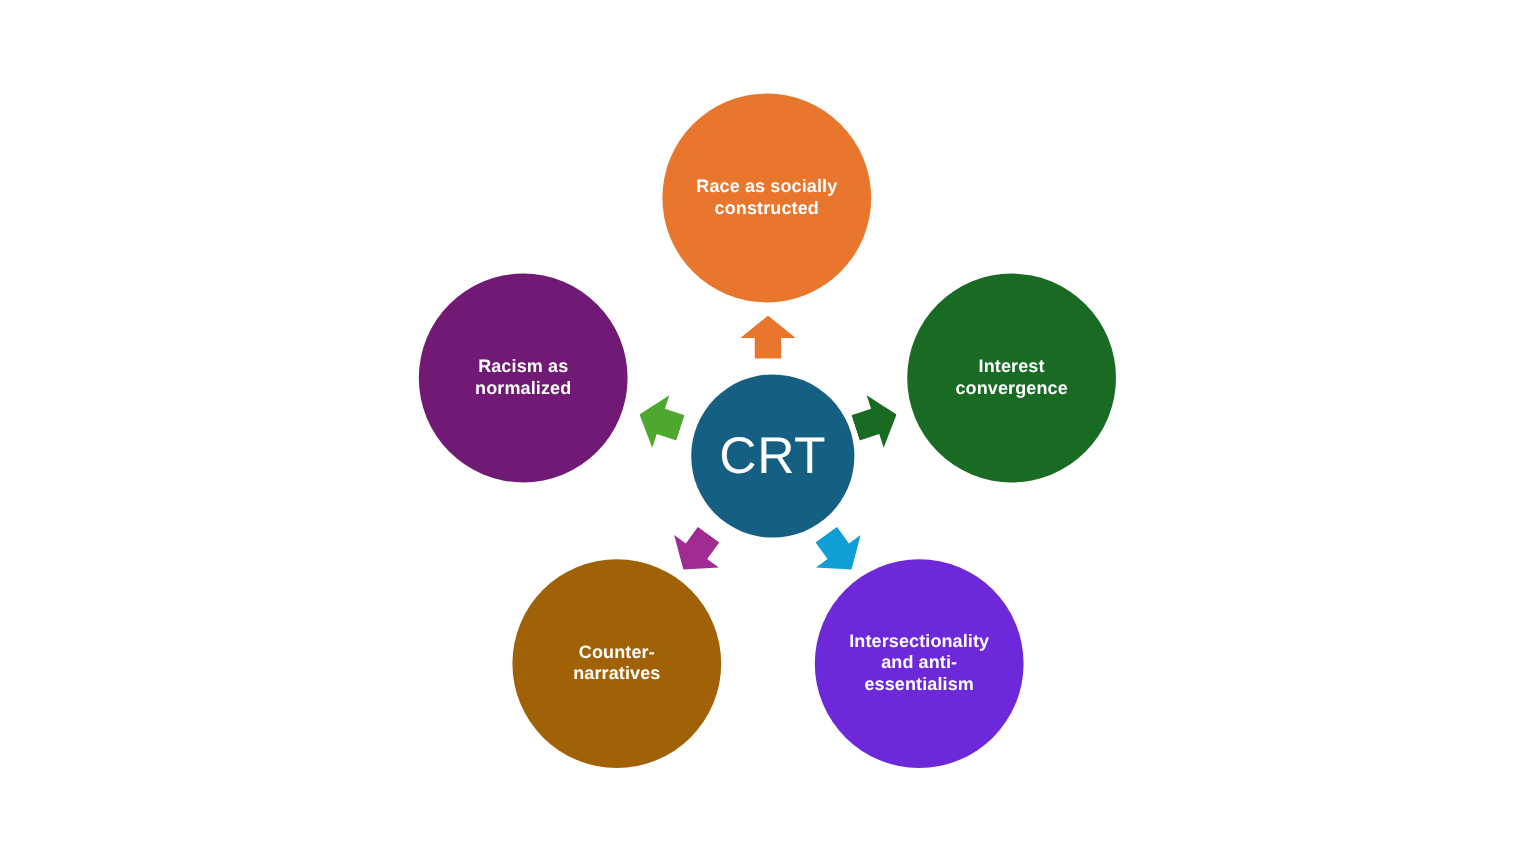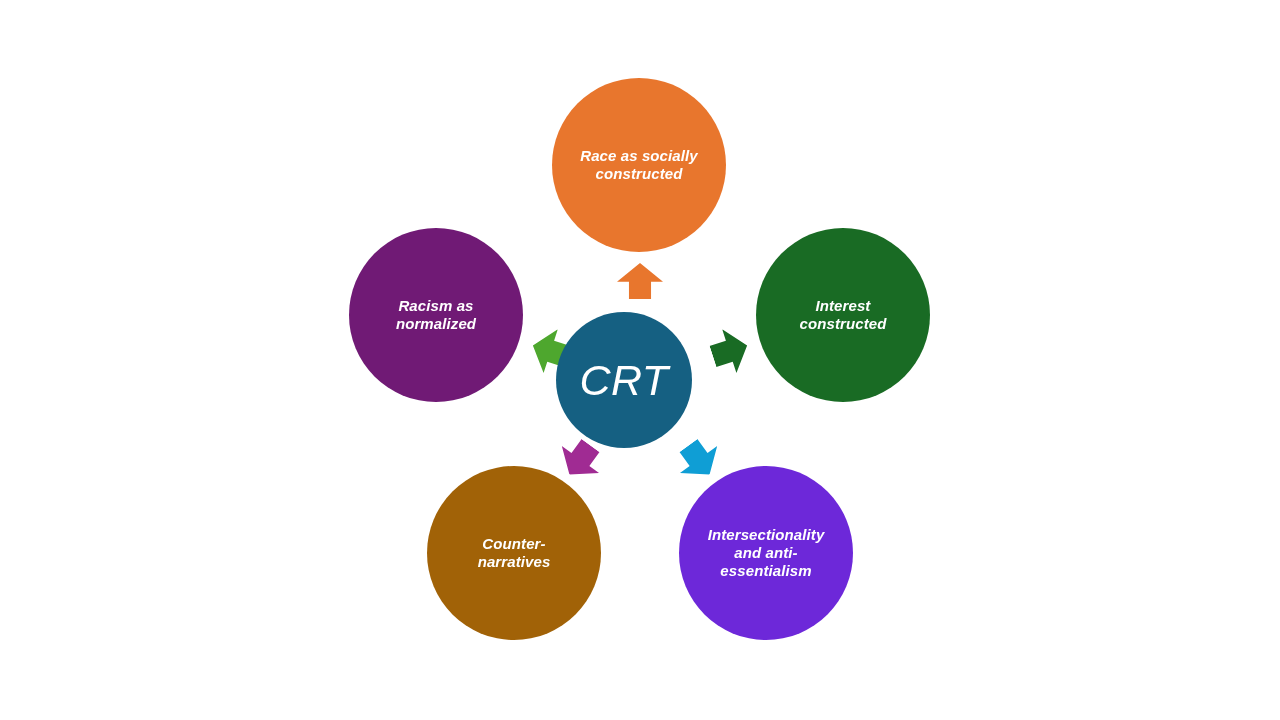--- a/index.html
+++ b/index.html
@@ -16,37 +16,36 @@
     overflow: hidden;
   }
   .circle {
     position: absolute;
     border-radius: 50%;
     display: flex;
     align-items: center;
     justify-content: center;
     text-align: center;
     color: #ffffff;
-    font-style: italic;
   }
   .node {
     width: 174px;
     height: 174px;
   }
   .node-label {
     font-size: 15px;
     line-height: 18px;
     font-weight: 600;
     white-space: pre-line;
     letter-spacing: 0.1px;
   }
   .center-node {
     width: 136px;
     height: 136px;
-    left: 556px;
+    left: 576px;
     top: 312px;
     text-align: center;
   }
   .center-label {
     font-size: 43px;
     font-weight: 400;
     letter-spacing: 0.5px;
   }
   .node-top         { left: 552px; top: 78px; }
   .node-upper-right { left: 756px; top: 228px; }
@@ -71,21 +70,21 @@
 
 <div class="canvas">
 
   <div class="circle node node-top" style="background-color: rgb(232, 118, 45);">
     <span class="node-label">Race as socially
 constructed</span>
   </div>
 
   <div class="circle node node-upper-right" style="background-color: rgb(25, 107, 36);">
     <span class="node-label">Interest
-constructed</span>
+convergence</span>
   </div>
 
   <div class="circle node node-lower-right" style="background-color: #6d28d9;">
     <span class="node-label">Intersectionality
 and anti-
 essentialism</span>
   </div>
 
   <div class="circle node node-lower-left" style="background-color: #a16207;">
     <span class="node-label">Counter-

